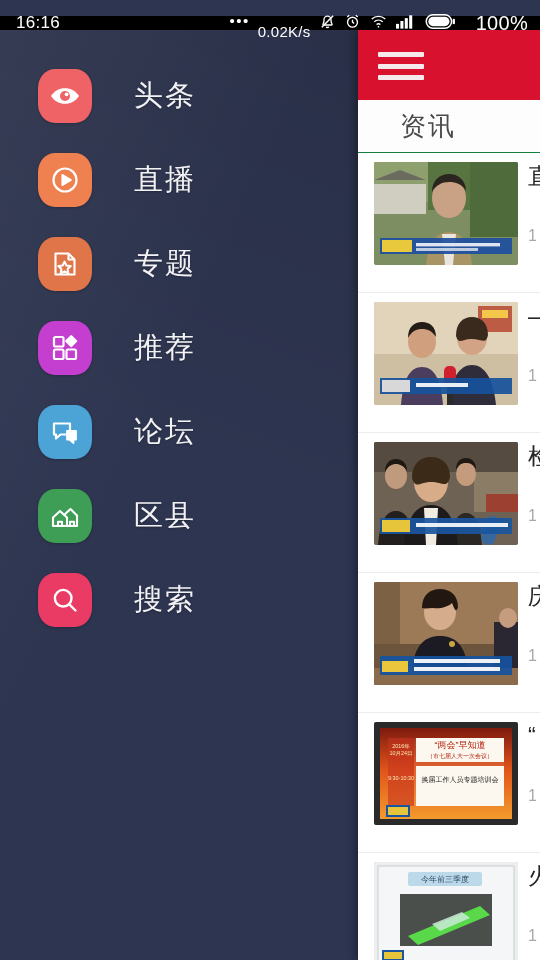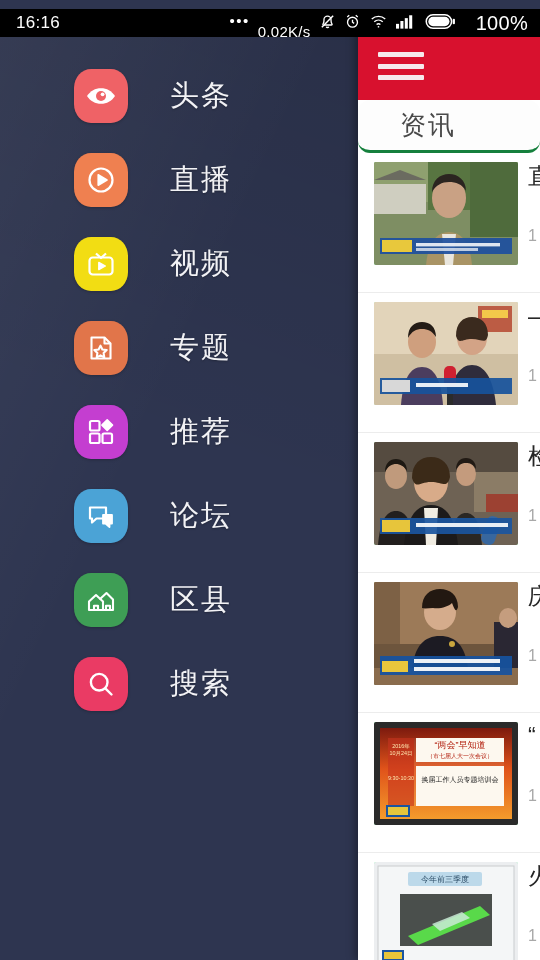--- a/index.html
+++ b/index.html
@@ -10,42 +10,41 @@
     font-family:"Liberation Sans","DejaVu Sans",sans-serif;
     overflow:hidden;
   }
   #screen {
     position:relative; width:540px; height:960px; overflow:hidden;
     background:#2e3550;
   }
 
   
   #statusbar{
-    position:absolute; top:9px; left:0; width:540px; height:28px;
+    position:absolute; top:16px; left:0; width:540px; height:14px;
     background:#000; color:#fff; z-index:60;
     display:flex; align-items:center;
     padding:0 12px 0 16px;
     font-size:16px; letter-spacing:.3px;
   }
   #statusbar .sb-time{ font-size:17px; }
   #statusbar .sb-spacer{ flex:1 1 auto; }
   #statusbar .sb-right{ display:flex; align-items:center; gap:8px; }
   .sb-dots{ letter-spacing:1.5px; font-size:15px; position:relative; top:-3px; }
   .sb-net{ font-size:15px;margin-top:16px; }
   .sb-ic{ display:inline-block; position:relative; }
   .sb-pct{ font-size:20px; margin-left:12px; }
 
   
   #drawer{
     position:absolute; top:30px; left:0; width:358px; height:848px;
     background:
       radial-gradient(140% 90% at 85% 88%, rgba(120,110,170,.30) 0%, rgba(120,110,170,0) 60%),
       linear-gradient(170deg, #3a4161 0%, #404764 22%, #4a4c६8 40%, #545473 62%, #5d5a7c 82%, #63607f 100%);
     overflow:hidden;
-    padding-left:36px;
   }
   #drawer:after{
     content:""; position:absolute; inset:0;
     background:linear-gradient(115deg, rgba(255,255,255,.05) 0%, rgba(255,255,255,0) 45%),
                linear-gradient(200deg, rgba(0,0,0,.10) 0%, rgba(0,0,0,0) 50%);
     pointer-events:none;
   }
   .menu{ position:relative; z-index:2; padding-top:24px; }
   .menu-item{
     display:flex; align-items:center;
@@ -79,23 +78,23 @@
     width:46px; height:28px;
     display:flex; flex-direction:column; justify-content:space-between;
     cursor:pointer;
   }
   #hamburger span{
     display:block; height:5px; width:100%;
     background:#f6e9ec; border-radius:1px;
   }
   #tabbar{
     height:53px; background:#fdfdfd;
-    border-bottom:3px solid #15803d;
+    border-bottom:1px solid #15803d;
     display:flex; align-items:center;
-    position:relative; overflow:hidden;border-radius:12px;
+    position:relative; overflow:hidden;
   }
   .tab{
     font-size:26px; color:#4a4a4a; white-space:nowrap;
     padding:0 14px; letter-spacing:2px; cursor:pointer;
   }
   .tab.first{ margin-left:28px; }
   .tab.clipped{ color:#555; position:absolute; left:176px; top:12px; }
 
   #feed{ position:absolute; top:123px; left:0; right:0; bottom:0; overflow:hidden; }
   .article{
@@ -192,30 +191,20 @@
       <div class="menu-item">
         <div class="mi-icon" style="background:#ef8050;">
           <svg width="36" height="36" viewBox="0 0 36 36" fill="none" stroke="#fff" stroke-width="2.2">
             <circle cx="18" cy="18" r="11.5"></circle>
             <path d="M15.2 12.8 24 18l-8.8 5.2z" fill="#fff" stroke="#fff" stroke-width="1.6" stroke-linejoin="round"></path>
           </svg>
         </div>
         <div class="mi-label">直播</div>
       </div>
 
-      <div class="menu-item">
-        <div class="mi-icon" style="background:#f2dd13;">
-          <svg width="36" height="36" viewBox="0 0 36 36" fill="none" stroke="#fff" stroke-width="2.2" stroke-linejoin="round">
-            <path d="M13 7.5 18 12l5-4.5"></path>
-            <rect x="6.5" y="11.5" width="23" height="17" rx="3.2"></rect>
-            <path d="M15.8 16.4 22.4 20l-6.6 3.6z" fill="#fff" stroke="#fff" stroke-width="1.4"></path>
-          </svg>
-        </div>
-        <div class="mi-label">视频</div>
-      </div>
 
       <div class="menu-item">
         <div class="mi-icon" style="background:#e1754a;">
           <svg width="36" height="36" viewBox="0 0 36 36" fill="none" stroke="#fff" stroke-width="2.1" stroke-linejoin="round">
             <path d="M8.5 7.5h13l6 6v15h-19z"></path>
             <path d="M21.5 7.5v6h6"></path>
             <path d="m17.5 15.6 1.9 3.9 4.3.6-3.1 3 .7 4.3-3.8-2-3.8 2 .7-4.3-3.1-3 4.3-.6z"></path>
           </svg>
         </div>
         <div class="mi-label">专题</div>

